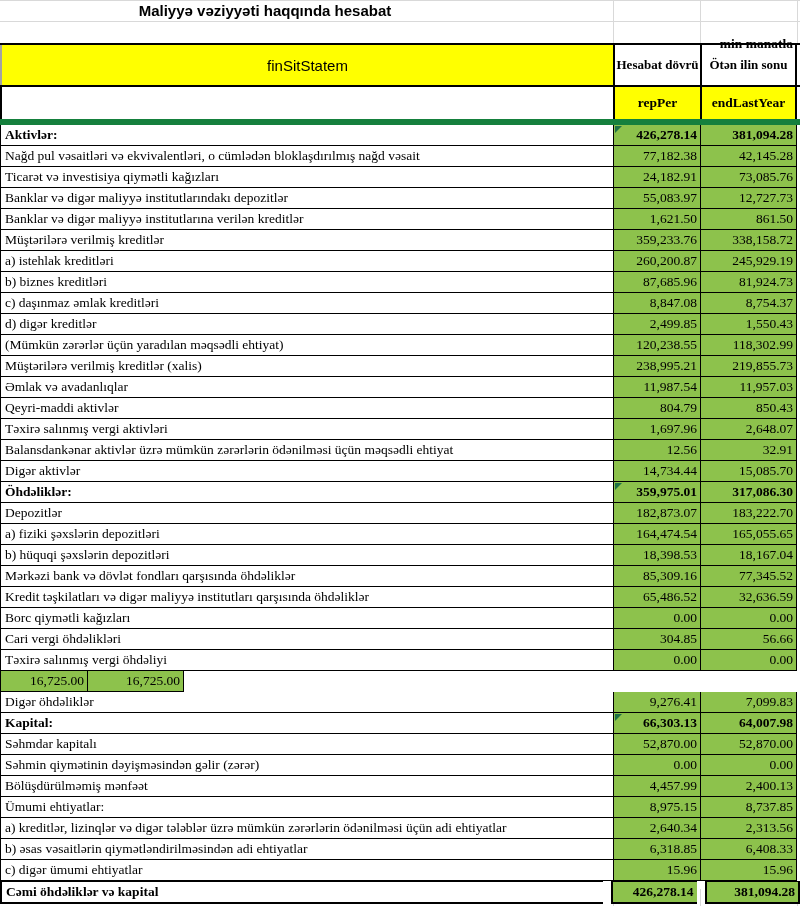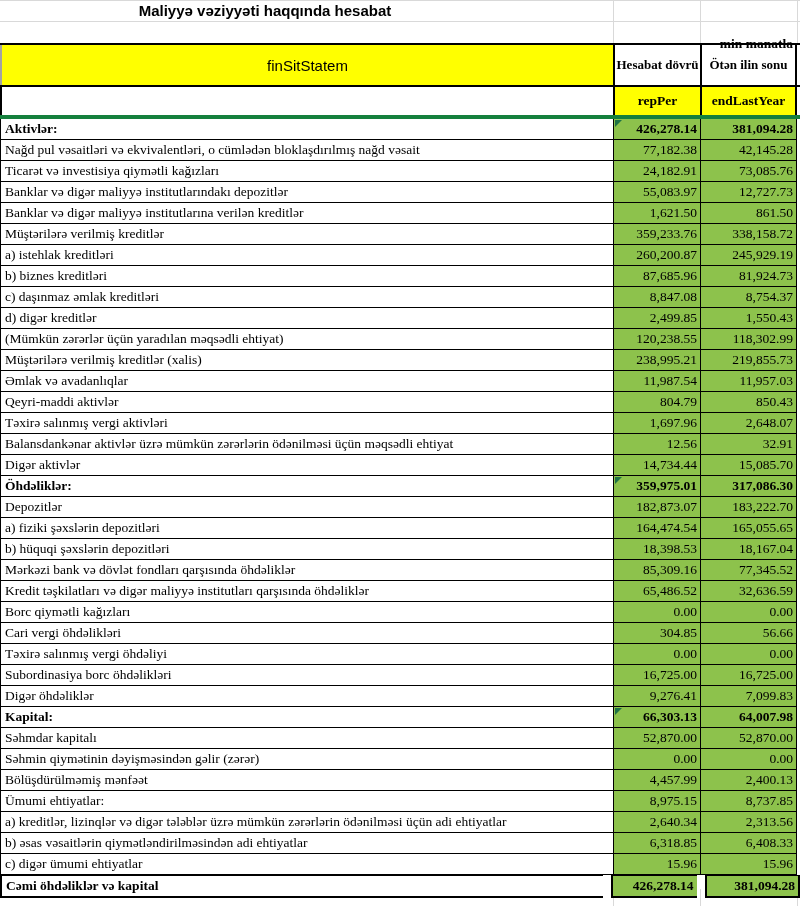--- a/index.html
+++ b/index.html
@@ -25,21 +25,21 @@
   .h-form {
     width:613px; box-sizing:border-box; background:#ffff00; border-left:2px solid #a3a3a3;
     display:flex; align-items:center; justify-content:center;
     font-family:"Liberation Sans", sans-serif; font-size:15px;
   }
   .h-col { box-sizing:border-box; background:#ffffff; display:flex; align-items:center; justify-content:center;
     text-align:center; font-weight:bold; font-size:13px; line-height:18px; border-left:2px solid #000; }
   .h-col1 { width:87px; }
   .h-col2 { width:97px; border-right:2px solid #000; white-space:nowrap; }
 
-  .hdr2 { display:flex; height:32px; border-bottom:4px solid #15803d; box-sizing:border-box; }
+  .hdr2 { display:flex; height:38px; border-bottom:6px solid #15803d; box-sizing:border-box; }
   .h2-blank { width:613px; box-sizing:border-box; border-left:2px solid #000; background:#ffffff; }
   .h2-code { box-sizing:border-box; background:#ffff00; border-left:2px solid #000;
     display:flex; align-items:center; justify-content:center; font-weight:bold; font-size:13.5px; }
   .h2-c1 { width:87px; }
   .h2-c2 { width:97px; border-right:2px solid #000; }
 
   
   .drow { display:flex; height:21px; box-sizing:border-box; }
   .c-label {
     width:613px; box-sizing:border-box; border-left:1px solid #000; border-bottom:1px solid #000;
@@ -375,21 +375,20 @@
     <div class="c-val c-v1">
 
       <span class="num">0.00</span>
     </div>
     <div class="c-val c-v2">
       <span class="num">0.00</span>
     </div>
   </div>
 
   <div class="drow">
-    <div class="c-label">Subordinasiya borc öhdəlikləri</div>
     <div class="c-val c-v1">
 
       <span class="num">16,725.00</span>
     </div>
     <div class="c-val c-v2">
       <span class="num">16,725.00</span>
     </div>
   </div>
 
   <div class="drow">

